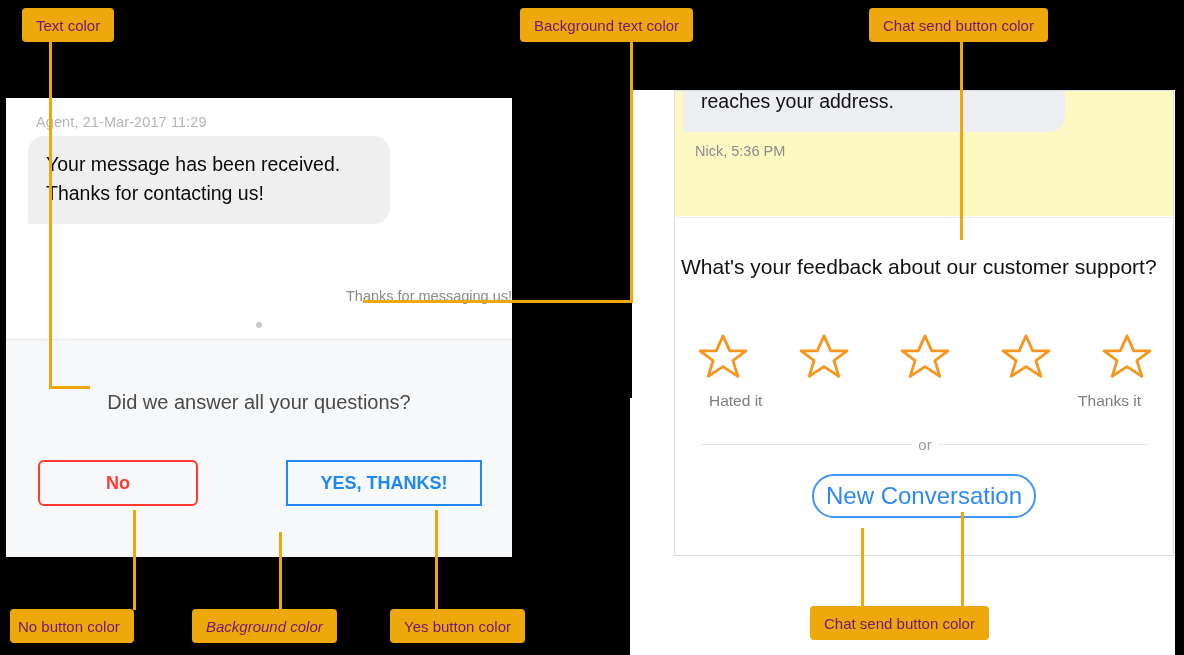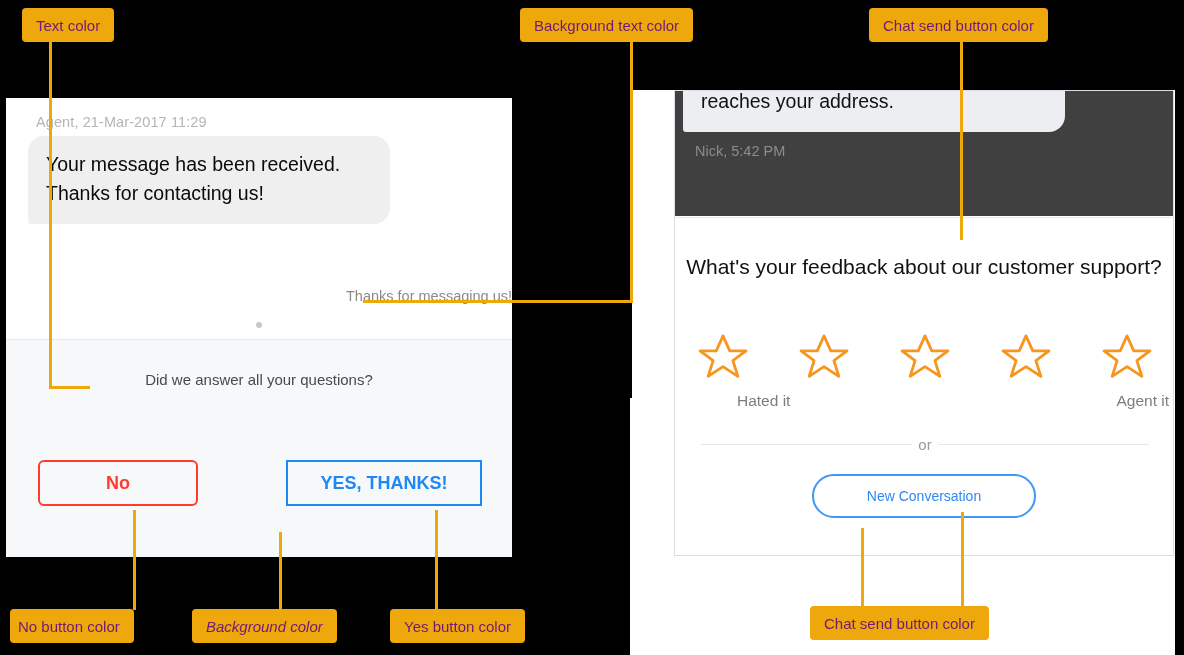--- a/index.html
+++ b/index.html
@@ -62,78 +62,78 @@
   }
   .lc-dot{
     position:absolute;left:50%;top:224px;transform:translateX(-50%);
     width:6px;height:6px;border-radius:50%;background:#c7c7c7;
   }
   .lc-divider{position:absolute;left:0;top:241px;width:100%;height:1px;background:#e9e9ea;}
   .lc-panel{
     position:absolute;left:0;top:242px;width:100%;height:217px;background:#f7f8fa;
   }
   .lc-question{
-    position:absolute;left:0;top:31px;width:100%;text-align:center;
-    font-size:15px;color:#4a4a4a;
+    position:absolute;left:0;top:51px;width:100%;text-align:center;
+    font-size:20px;color:#4a4a4a;
   }
   .btn-no{
     position:absolute;left:32px;top:120px;width:160px;height:46px;
     border:2px solid #ff3b30;border-radius:6px;background:#f7f8fa;
     color:#ff3b30;font-size:18px;font-weight:bold;
     display:flex;align-items:center;justify-content:center;
     box-sizing:border-box;cursor:pointer;
   }
   .btn-yes{
     position:absolute;left:280px;top:120px;width:196px;height:46px;
     border:2px solid #1e88f5;border-radius:0;background:#f7f8fa;
     color:#1e88f5;font-size:18px;font-weight:bold;
     display:flex;align-items:center;justify-content:center;
     box-sizing:border-box;cursor:pointer;
   }
 
   
   #right-card{left:674px;top:90px;width:500px;height:466px;}
-  .rc-chat{position:absolute;left:0;top:0;width:100%;height:125px;background:#404040;}
+  .rc-chat{position:absolute;left:0;top:0;width:100%;height:125px;background:#fef9c3;}
   .rc-bubble{
     position:absolute;left:8px;top:-18px;width:382px;
     background:#eceef1;border-radius:16px;border-bottom-left-radius:3px;
     padding:14px 18px 16px 18px;box-sizing:border-box;
     font-size:19.5px;line-height:29px;color:#111111;
   }
   .rc-meta{
     position:absolute;left:20px;top:52px;
     font-size:14.5px;color:#8c8c8c;
   }
   .rc-divider{position:absolute;left:0;top:126px;width:100%;height:1px;background:#e9eaec;}
   .rc-panel{position:absolute;left:0;top:127px;width:100%;height:338px;background:#ffffff;}
   .rc-title{
-    position:absolute;left:0;top:34px;width:100%;text-align:center;
+    position:absolute;left:6px;top:34px;width:100%;text-align:left;
     font-size:21px;line-height:30px;color:#111111;
   }
   .stars{
     position:absolute;left:20px;top:112px;width:460px;
     display:flex;justify-content:space-between;align-items:center;
   }
   .star{width:56px;height:54px;}
   .star-labels{
     position:absolute;left:34px;top:174px;width:432px;
     display:flex;justify-content:space-between;
-    font-size:15.5px;color:#7d7d7d;margin-left:28px;
+    font-size:15.5px;color:#7d7d7d;
   }
   .or-row{
     position:absolute;left:26px;top:218px;width:448px;
     display:flex;align-items:center;gap:6px;
   }
   .or-line{flex:1;height:1px;background:#e4e6e8;}
   .or-text{font-size:15px;color:#9b9b9b;}
   .btn-newconv{
     position:absolute;left:50%;top:256px;transform:translateX(-50%);
     width:224px;height:44px;
     border:2px solid #3d97f7;border-radius:24px;background:#ffffff;
-    color:#2f88f2;font-size:14px;
+    color:#2f88f2;font-size:24px;
     display:flex;align-items:center;justify-content:center;
     box-sizing:border-box;cursor:pointer;
   }
 </style>
 </head>
 <body>
 
 <div class="backdrop" style="left:0;top:0;width:632px;height:398px;"></div>
 <div class="backdrop" style="left:0;top:398px;width:630px;height:257px;"></div>
 <div class="backdrop" style="left:632px;top:0;width:552px;height:90px;"></div>
@@ -190,21 +190,21 @@
     <div class="btn-no">No</div>
 
     <div class="btn-yes">YES, THANKS!</div>
   </div>
 </div>
 
 <div class="card right" id="right-card">
 
   <div class="rc-chat">
     <div class="rc-bubble">reaches your address.</div>
-    <div class="rc-meta">Nick, 5:42 PM</div>
+    <div class="rc-meta">Nick, 5:36 PM</div>
   </div>
 
   <div class="rc-divider"></div>
 
   <div class="rc-panel">
 
     <div class="rc-title">What's your feedback about our customer support?</div>
 
     <div class="stars">
       <span class="star">
@@ -229,21 +229,21 @@
       </span>
       <span class="star">
         <svg viewBox="0 0 24 24" width="56" height="54" fill="none" stroke="#f7961e" stroke-width="1.25" stroke-linejoin="round">
           <polygon points="12,2.6 15,9.3 22.2,9.3 16.4,13.6 18.6,20.6 12,16.3 5.4,20.6 7.6,13.6 1.8,9.3 9,9.3"></polygon>
         </svg>
       </span>
     </div>
 
     <div class="star-labels">
       <span>Hated it</span>
-      <span>Agent it</span>
+      <span>Thanks it</span>
     </div>
 
     <div class="or-row">
       <span class="or-line"></span>
       <span class="or-text">or</span>
       <span class="or-line"></span>
     </div>
 
     <div class="btn-newconv">New Conversation</div>
   </div>

